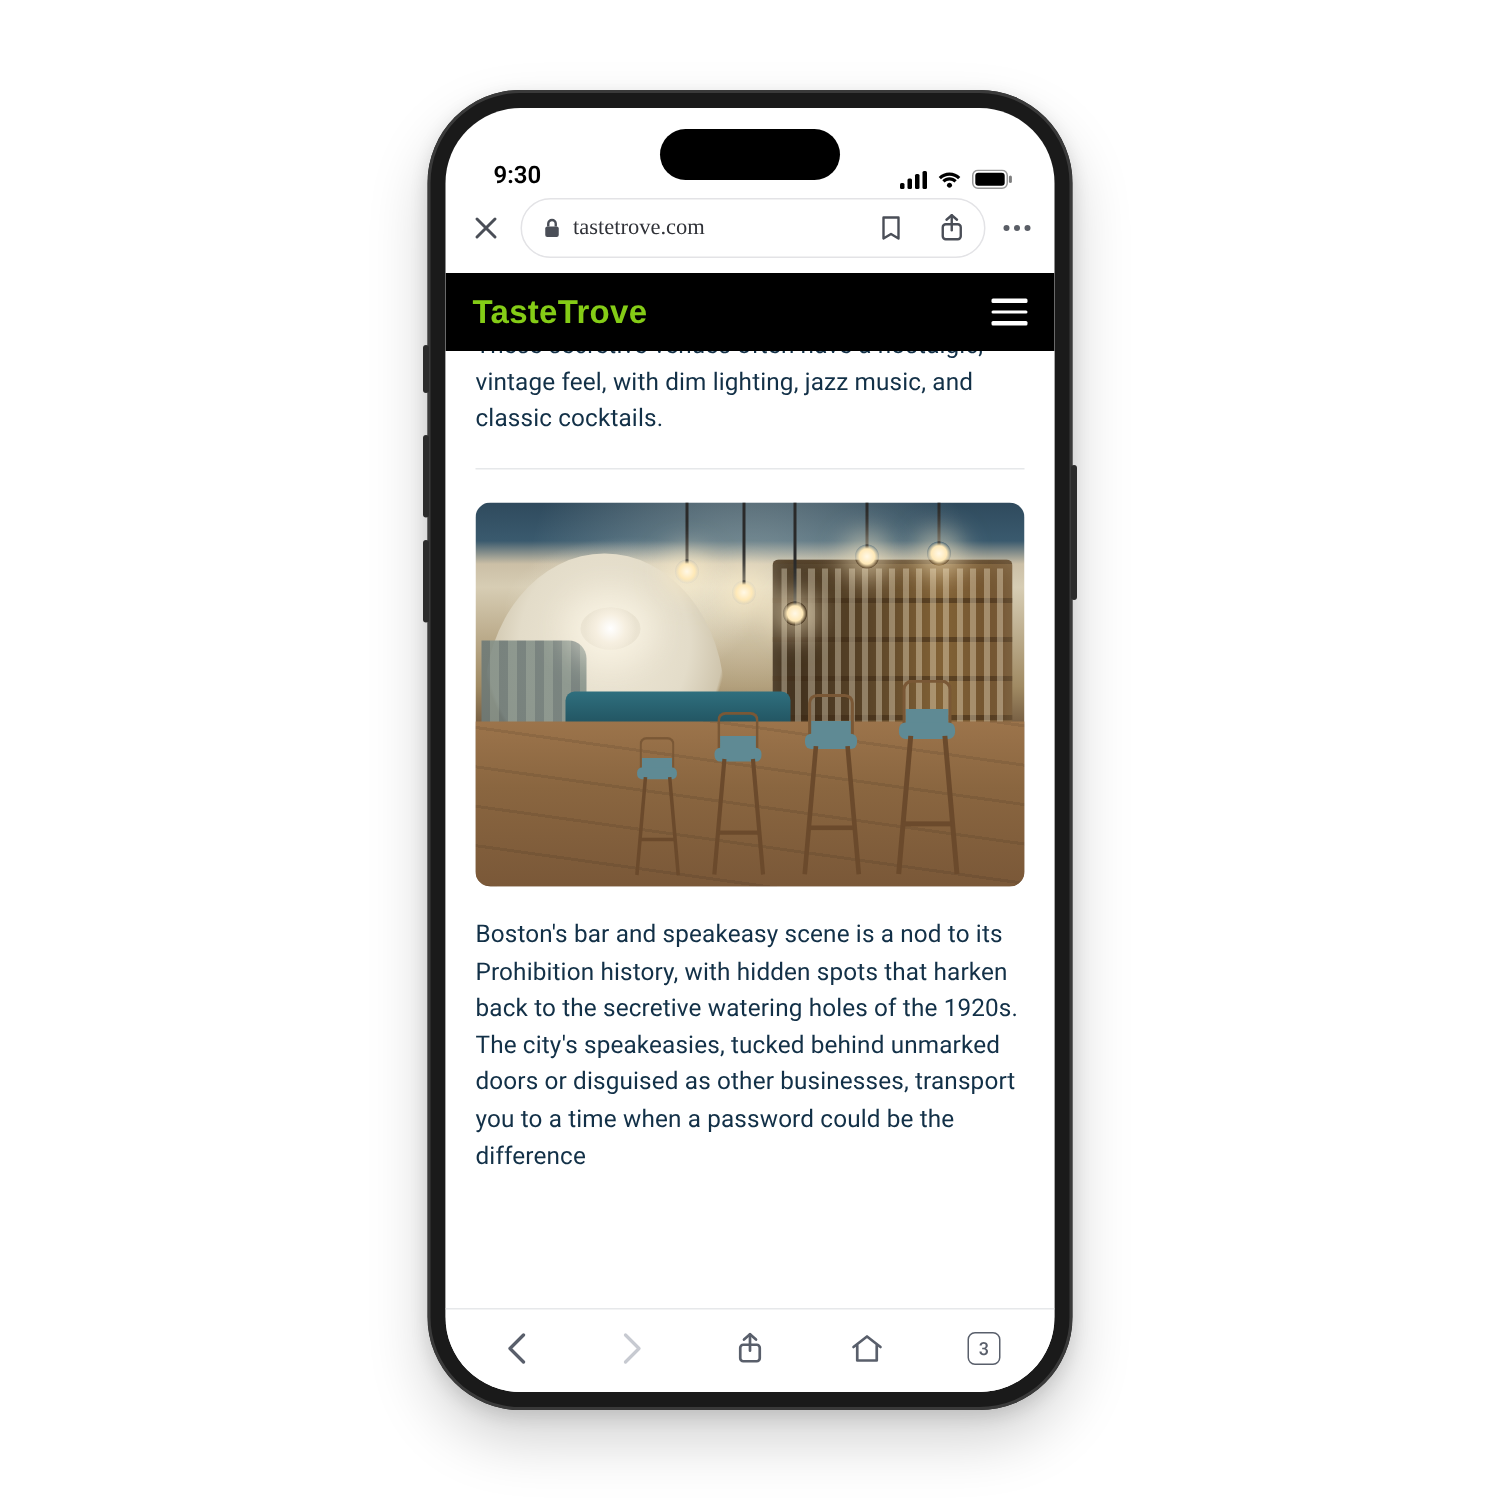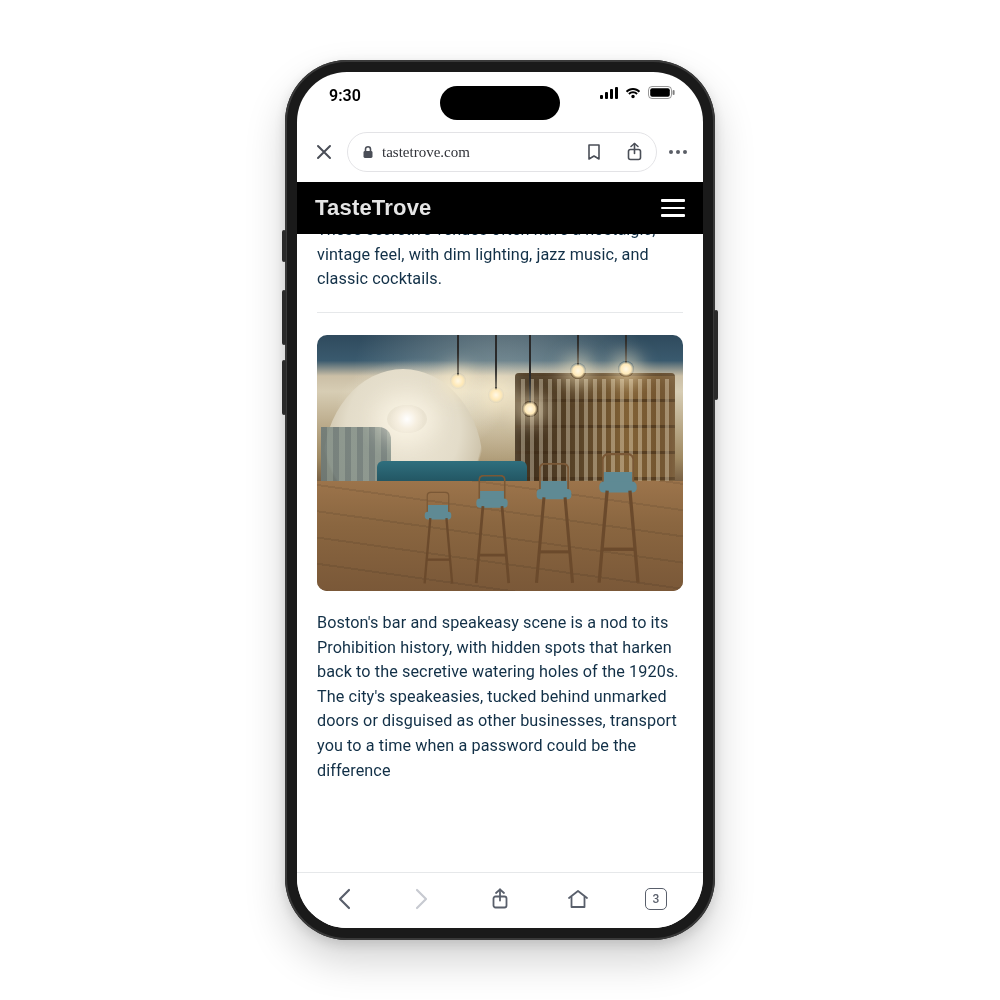--- a/index.html
+++ b/index.html
@@ -63,21 +63,21 @@
     height: 34px;
     background: #000;
     border-radius: 20px;
     z-index: 50;
   }
 
   
   .statusbar {
     height: 54px;
     display: flex;
-    align-items: flex-start;
+    align-items: flex-end;
     justify-content: space-between;
     padding: 14px 28px 0 32px;
     font-size: 16px;
     font-weight: 600;
     color: #000;
   }
   .status-right {
     display: flex;
     align-items: center;
     gap: 6px;
@@ -132,21 +132,21 @@
     height: 34px;
     display: flex;
     align-items: center;
     justify-content: center;
     color: #5a5e66;
   }
 
   
   .siteheader {
     background: #000;
-    color: #e5e5e5;
+    color: #84cc16;
     height: 52px;
     display: flex;
     align-items: center;
     justify-content: space-between;
     padding: 0 18px 0 18px;
   }
   .brand {
     font-family: "Arial Narrow", "Helvetica Neue Condensed", Impact, sans-serif;
     font-stretch: condensed;
     font-weight: 700;

